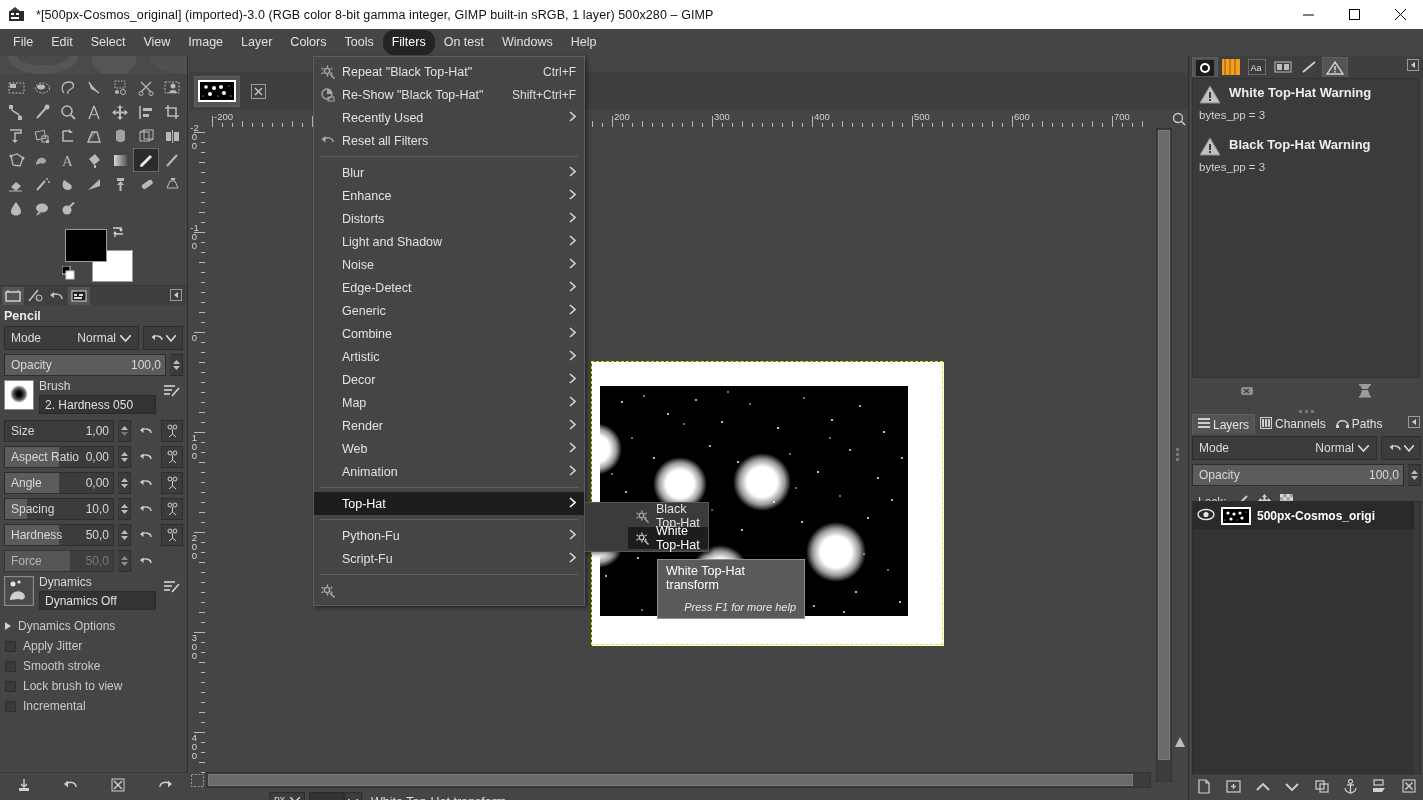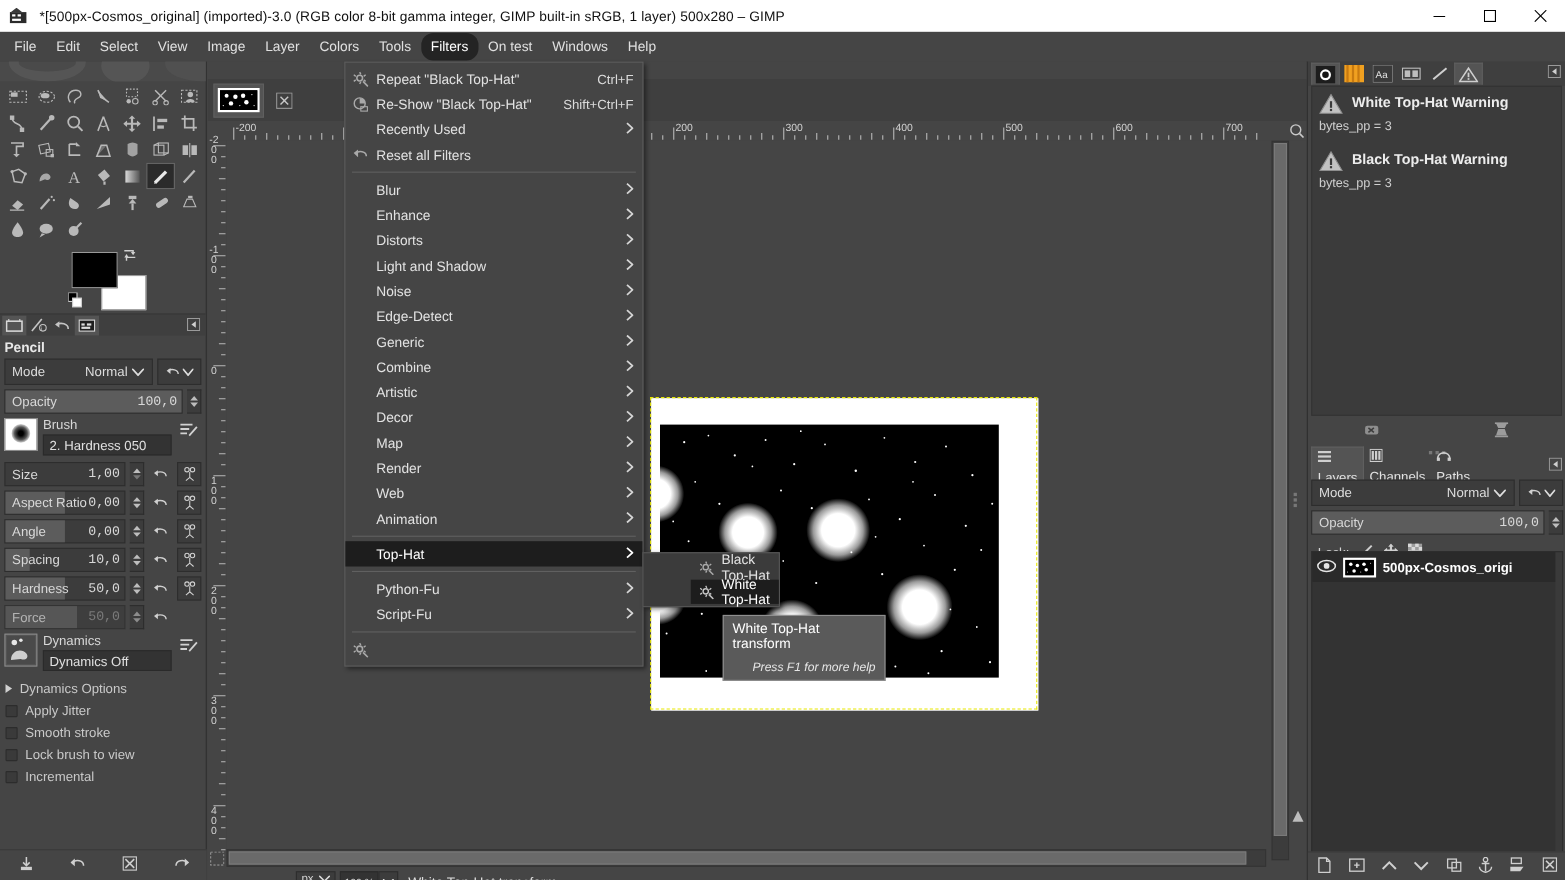--- a/index.html
+++ b/index.html
@@ -64,21 +64,21 @@
   .tb-tabs .tb-arrow { position:absolute; right:5px; top:3px; }
 
   .tool-title { font-weight:bold; font-size:12.5px; color:#e8e8e8; padding:4px 0 3px 4px; }
 
   .row { display:flex; align-items:center; margin:0 4px 4px 4px; gap:4px;}
   .ctl {
     background:#3c3c3c; border:1px solid #2d2d2d; height:22px; display:flex;
     align-items:center; position:relative; flex:1; color:#d8d8d8; font-size:12px;
   }
   .ctl .lbl { padding-left:6px; z-index:2; }
-  .ctl .val { margin-left:auto; padding-right:4px; z-index:2;font-family:Liberation Mono, monospace; }
+  .ctl .val { margin-left:auto; padding-right:4px; z-index:2; }
   .ctl .fill { position:absolute; left:0; top:0; bottom:0; background:#5c5c5c; }
   .combo { background:#3c3c3c; border:1px solid #2d2d2d; height:24px; display:flex; align-items:center;
            color:#ddd; font-size:12px; flex:1; }
   .combo .lbl { padding-left:6px; }
   .combo .sel { margin-left:auto; padding-right:4px; }
   .combo .chev { padding-right:7px; }
   .sqbtn { width:40px; height:24px; background:#3c3c3c; border:1px solid #2d2d2d;
            display:flex; align-items:center; justify-content:center; gap:2px;}
   .spin { width:13px; display:flex; flex-direction:column; align-items:center;
           justify-content:center; height:22px; background:#3c3c3c; border:1px solid #2d2d2d; border-left:none;}
@@ -155,21 +155,21 @@
   .dock-arrow { position:absolute; right:4px; top:3px;}
   .errpanel { position:absolute; left:3px; top:22px; width:228px; height:300px; background:#3b3b3b; border:1px solid #333; }
   .err-item { display:flex; align-items:flex-start; padding:6px 0 0 6px;}
   .err-ttl { font-weight:bold; font-size:13px; color:#ededed; margin-left:8px; }
   .err-sub { font-size:11.5px; color:#cfcfcf; padding-left:6px; margin-top:1px;}
   .dock-sep { position:absolute; left:0; top:322px; width:235px; height:28px; display:flex; align-items:center; justify-content:space-around;}
   .grip { position:absolute; left:50%; transform:translateX(-50%); top:352px; width:46px; height:6px;
           display:flex; align-items:center; justify-content:center; gap:3px;}
   .grip i { width:3px;height:3px;background:#777; display:block;}
   .layers-tabs { position:absolute; left:0; top:358px; width:235px; height:20px; display:flex; align-items:center; padding-left:3px;}
-  .ltab { display:flex; align-items:flex-start; gap:3px; padding:2px 5px; font-size:12px; color:#e2e2e2;flex-direction:column;}
+  .ltab { display:flex; align-items:center; gap:3px; padding:2px 5px; font-size:12px; color:#e2e2e2;}
   .ltab.on { background:#545454; border:1px solid #5f5f5f; border-bottom:none;}
   .layer-list { position:absolute; left:3px; top:445px; width:229px; height:300px; background:#333; border:1px solid #2d2d2d;}
   .layer-row { display:flex; align-items:center; height:27px; background:#2a2a2a; padding-left:4px; gap:6px;}
   .layer-thumb { width:30px;height:18px;background:#fff; display:flex;align-items:center;justify-content:center;}
   .layer-thumb .ti { width:26px;height:14px;background:#000;position:relative;}
   .layer-name { font-size:12px; color:#ffffff; font-weight:bold; white-space:nowrap; overflow:hidden;}
   .dock-footer { position:absolute; left:0; bottom:0; width:235px; height:26px; background:#454545;
                  display:flex; align-items:center; justify-content:space-around; border-top:1px solid #3a3a3a;}
   .lock-row { display:flex; align-items:center; gap:9px; font-size:12px; color:#d3d3d3; padding:4px 0 4px 6px;}
   .scroll-sliver { position:absolute; right:0; top:0; width:6px; bottom:0; background:#3a3a3a;}

